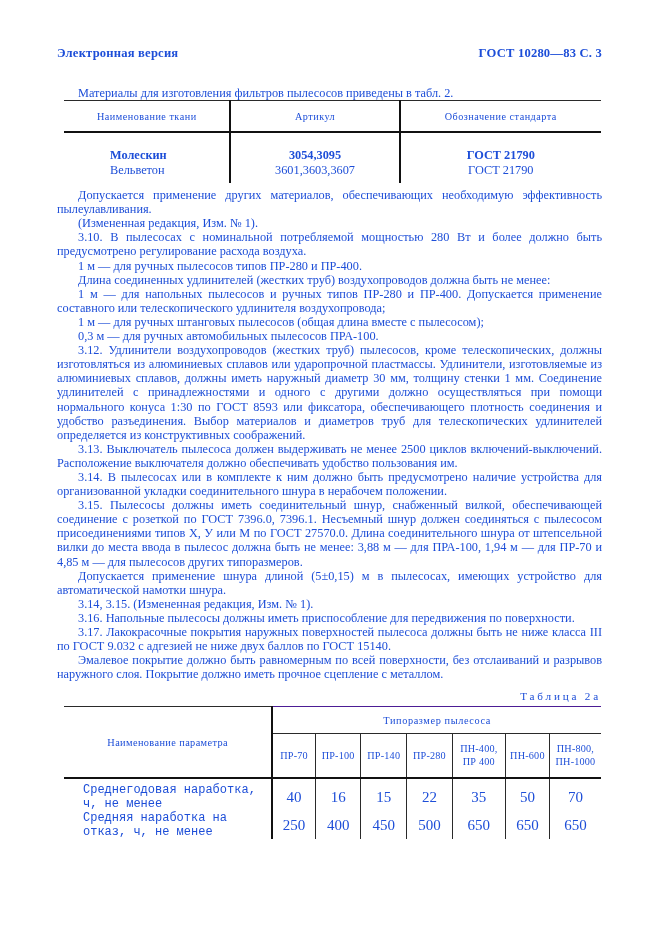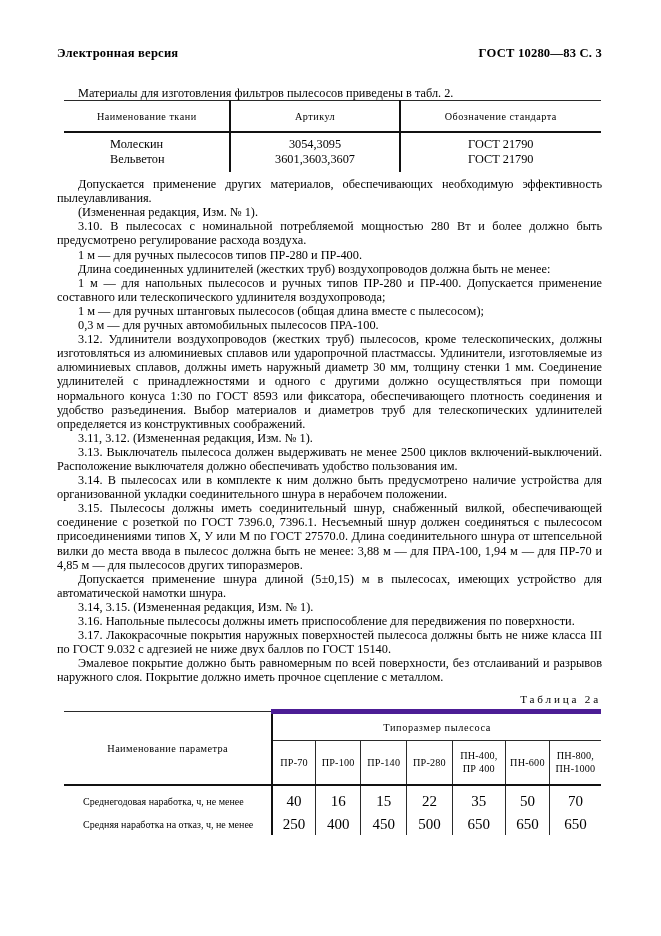--- a/index.html
+++ b/index.html
@@ -1,20 +1,20 @@
 <!DOCTYPE html>
 <html><head>
 <meta charset="utf-8">
 <style>
   html,body{margin:0;padding:0;background:#e8e8e8;}
   .page{
     position:relative;
     width:661px;height:936px;
     background:#ffffff;
-    color:#000000;
+    color:#1d4ed8;
     font-family:"Liberation Serif", serif;
     overflow:hidden;
     box-sizing:border-box;
   }
   .content{position:absolute;left:57px;top:46px;width:545px;}
   .doc-header{
     display:flex;justify-content:space-between;align-items:baseline;
     font-weight:700;font-size:12.6px;letter-spacing:0.2px;
   }
   .para{
@@ -32,50 +32,50 @@
   table{border-collapse:collapse;table-layout:fixed;}
   .t2{width:537px;margin-left:7px;margin-bottom:5px;}
   .t2 .hd td{
     border-top:1px solid #2a2a2a;
     border-bottom:2.5px solid #111;
     height:30px;text-align:center;vertical-align:middle;
     font-size:10.2px;letter-spacing:0.5px;padding:0;
   }
   .t2 td.sep{border-left:2.5px solid #111;}
   .t2 .bd td{font-size:12.3px;height:15px;padding:0;vertical-align:middle;}
-  .t2 .bd tr:first-child td{padding-top:4px;}
+  .t2 .bd tr:first-child td{padding-top:15px;font-weight:bold;}
   .t2 .bd tr:last-child td{padding-bottom:5px;}
   .t2 td.c1{padding-left:46px;}
   .t2 td.cc{text-align:center;}
   
   .t2a{width:537px;margin-left:7px;}
   .t2a td{padding:0;}
   .t2a td.name{
     border-top:1px solid #2a2a2a;border-right:2.5px solid #111;
     border-bottom:2.5px solid #111;
     text-align:center;vertical-align:middle;
     font-size:10.3px;letter-spacing:0.4px;
   }
   .t2a td.span{
-    border-top:5px solid #4c1d95;border-bottom:1px solid #2a2a2a;
+    border-top:1px solid #4c1d95;border-bottom:1px solid #2a2a2a;
     height:26px;text-align:center;vertical-align:middle;
     font-size:10.3px;letter-spacing:0.6px;
   }
   .t2a td.sub{
     border-left:1px solid #2a2a2a;border-bottom:2.5px solid #111;
     height:43px;text-align:center;vertical-align:middle;
     font-size:10.2px;letter-spacing:0.2px;line-height:12.5px;
     padding:0 3px;
   }
   .t2a td.sub:first-of-type{border-left:none;}
   .t2a .bd td{height:22.5px;font-size:15px;vertical-align:middle;}
   .t2a .bd tr:first-child td{padding-top:4px;}
   .t2a td.lbl{
     border-right:2.5px solid #111;
-    padding-left:19px;font-size:10px;
+    padding-left:19px;font-size:12px;font-family:Liberation Mono, monospace;
   }
   .t2a td.val{border-left:1px solid #2a2a2a;text-align:center;}
 </style>
 </head>
 <body>
 
 <div class="page">
   <div class="content">
 
     <div class="doc-header">
@@ -116,21 +116,20 @@
     <div id="paragraphs">
         <p class="para"><span>Допускается применение других материалов, обеспечивающих необходимую эффективность пылеулавливания.</span></p>
         <p class="para"><span class="b">(Измененная редакция, Изм. № 1).</span></p>
         <p class="para"><span>3.10. В пылесосах с номинальной потребляемой мощностью 280 Вт и более должно быть предусмотрено регулирование расхода воздуха.</span></p>
         <p class="para"><span>1 м — для ручных пылесосов типов ПР-280 и ПР-400.</span></p>
         <p class="para"><span>Длина соединенных удлинителей (жестких труб) воздухопроводов должна быть не менее:</span></p>
         <p class="para"><span>1 м — для напольных пылесосов и ручных типов ПР-280 и ПР-400. Допускается применение составного или телескопического удлинителя воздухопровода;</span></p>
         <p class="para"><span>1 м — для ручных штанговых пылесосов (общая длина вместе с пылесосом);</span></p>
         <p class="para"><span>0,3 м — для ручных автомобильных пылесосов ПРА-100.</span></p>
         <p class="para"><span>3.12. Удлинители воздухопроводов (жестких труб) пылесосов, кроме телескопических, должны изготовляться из алюминиевых сплавов или ударопрочной пластмассы. Удлинители, изготовляемые из алюминиевых сплавов, должны иметь наружный диаметр 30 мм, толщину стенки 1 мм. Соединение удлинителей с принадлежностями и одного с другими должно осуществляться при помощи нормального конуса 1:30 по ГОСТ 8593 или фиксатора, обеспечивающего плотность соединения и удобство разъединения. Выбор материалов и диаметров труб для телескопических удлинителей определяется из конструктивных соображений.</span></p>
-        <p class="para"><span>3.11, 3.12. </span><span class="b">(Измененная редакция, Изм. № 1).</span></p>
         <p class="para"><span>3.13. Выключатель пылесоса должен выдерживать не менее 2500 циклов включений-выключений. Расположение выключателя должно обеспечивать удобство пользования им.</span></p>
         <p class="para"><span>3.14. В пылесосах или в комплекте к ним должно быть предусмотрено наличие устройства для организованной укладки соединительного шнура в нерабочем положении.</span></p>
         <p class="para"><span>3.15. Пылесосы должны иметь соединительный шнур, снабженный вилкой, обеспечивающей соединение с розеткой по ГОСТ 7396.0, 7396.1. Несъемный шнур должен соединяться с пылесосом присоединениями типов Х, У или М по ГОСТ 27570.0. Длина соединительного шнура от штепсельной вилки до места ввода в пылесос должна быть не менее: 3,88 м — для ПРА-100, 1,94 м — для ПР-70 и 4,85 м — для пылесосов других типоразмеров.</span></p>
         <p class="para"><span>Допускается применение шнура длиной (5±0,15) м в пылесосах, имеющих устройство для автоматической намотки шнура.</span></p>
         <p class="para"><span>3.14, 3.15. </span><span class="b">(Измененная редакция, Изм. № 1).</span></p>
         <p class="para"><span>3.16. Напольные пылесосы должны иметь приспособление для передвижения по поверхности.</span></p>
         <p class="para"><span>3.17. Лакокрасочные покрытия наружных поверхностей пылесоса должны быть не ниже класса III по ГОСТ 9.032 с адгезией не ниже двух баллов по ГОСТ 15140.</span></p>
         <p class="para"><span>Эмалевое покрытие должно быть равномерным по всей поверхности, без отслаиваний и разрывов наружного слоя. Покрытие должно иметь прочное сцепление с металлом.</span></p>
       </div>
 

